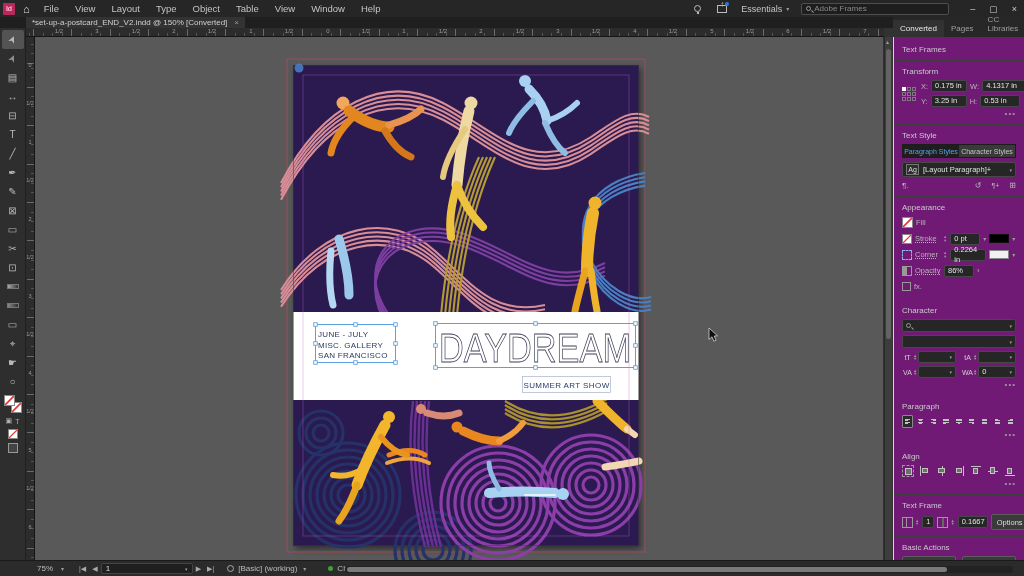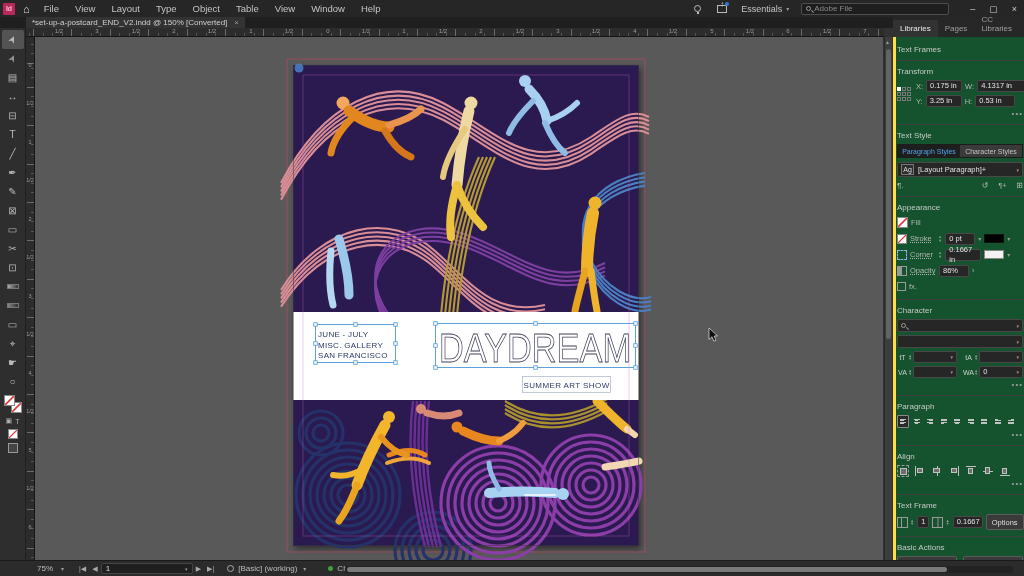--- a/index.html
+++ b/index.html
@@ -65,21 +65,21 @@
   #page{position:absolute;left:258px;top:28px;box-shadow:2px 3px 6px rgba(0,0,0,.45)}
   #vscroll{left:884px;top:37px;width:8px;height:523px;background:#3d3d3d;border-left:1px solid #2a2a2a}
   #vscroll .thumb{position:absolute;left:1px;top:12px;width:5px;height:290px;background:#636363;border-radius:3px}
   #vscroll .up{position:absolute;left:1px;top:1px;font-size:6px;color:#9a9a9a}
   #cursor{left:708px;top:328px;z-index:40}
 
   
   #paneltabs{left:893px;top:17px;width:131px;height:20px;background:#272727;display:flex;align-items:flex-end;font-size:8px;color:#9f9f9f}
   #paneltabs .ptab{padding:4px 7px 4px;cursor:default}
   #paneltabs .ptab.on{background:#323232;color:#e8e8e8}
-  #panel{left:893px;top:37px;width:131px;height:523px;background:#14532d;border-left:3px solid #fde047;padding:2px 1px 0;font-size:8px;overflow:hidden}
+  #panel{left:893px;top:37px;width:131px;height:523px;background:#701a75;border-left:1px solid #fde047;padding:2px 8px 0;font-size:8px;overflow:hidden}
   .seclbl{font-size:8px;color:#c9c9c9;margin:6px 0 4px}
   .hr{height:1px;background:#404040;margin:6px -8px 0}
   .fld{background:#262626;border:1px solid #484848;border-radius:2px;height:12px;line-height:10px;font-size:7.5px;color:#e2e2e2;padding:0 3px;display:flex;align-items:center}
   .fld .cv{margin-left:auto;font-size:5px;color:#999}
   .lab{color:#b5b5b5;font-size:7.5px}
   .ulab{color:#b5b5b5;font-size:7.5px;text-decoration:underline dotted;text-underline-offset:1px}
   .stp{display:flex;flex-direction:column;justify-content:center;font-size:4.5px;line-height:3.5px;color:#9a9a9a;margin-right:1px}
   .more{color:#9a9a9a;font-size:8px;letter-spacing:1px;text-align:right;margin-top:2px}
   .refgrid{display:grid;grid-template-columns:repeat(3,4px);grid-template-rows:repeat(3,4px);gap:1px;margin-right:5px}
   .refgrid i{border:1px solid #7a7a7a;display:block}
@@ -158,21 +158,21 @@
   <div class="mi">Help</div>
   <div class="spacer"></div>
   <div class="bulb"></div>
   <div class="share">
       <span class="badge"></span>
     </div>
   <div class="wsp">Essentials</div>
   <div class="chv">▾</div>
   <div class="search">
     <span class="mag"></span>
-    <span>Adobe File</span>
+    <span>Adobe Frames</span>
   </div>
   <div class="winbtn">–</div>
   <div class="winbtn">▢</div>
   <div class="winbtn">×</div>
 </div>
 
 <div id="tabbar" class="abs">
   <div id="doctab">
     <span>*set-up-a-postcard_END_V2.indd @ 150% [Converted]</span>
     <span class="x">×</span>
@@ -471,21 +471,21 @@
 <svg id="cursor" class="abs" width="12" height="15" viewBox="0 0 12 15" xmlns="http://www.w3.org/2000/svg">
   <polygon points="1,0 1,11.5 4,8.8 5.8,13.2 8,12.2 6.2,8 9.5,7.8" fill="#101010" stroke="#e8e8e8" stroke-width="0.7"></polygon>
 </svg>
 
 <div id="vscroll" class="abs">
   <span class="up">▴</span>
   <span class="thumb"></span>
 </div>
 
 <div id="paneltabs" class="abs">
-  <div class="ptab on">Libraries</div>
+  <div class="ptab on">Converted</div>
   <div class="ptab">Pages</div>
   <div class="ptab">CC Libraries</div>
 </div>
 
 <div id="panel" class="abs">
 
   <div class="seclbl">Text Frames</div>
   <div class="hr"></div>
 
   <div class="seclbl">Transform</div>
@@ -549,21 +549,21 @@
     <span class="stp">▴<br>▾</span>
     <span class="fld" style="width:30px">0 pt</span>
     <span class="chv" style="margin:0">▾</span>
     <span class="strokeprev"></span>
     <span class="chv" style="margin:0">▾</span>
   </div>
   <div class="aprow">
     <span class="cornericon"></span>
     <span class="ulab" style="width:26px">Corner</span>
     <span class="stp">▴<br>▾</span>
-    <span class="fld" style="width:36px">0.1667 in</span>
+    <span class="fld" style="width:36px">0.2264 in</span>
     <span class="whiteprev"></span>
     <span class="chv" style="margin:0">▾</span>
   </div>
   <div class="aprow">
     <span class="opic"></span>
     <span class="ulab" style="width:26px">Opacity</span>
     <span class="fld" style="width:30px">86%</span>
     <span class="lab">›</span>
   </div>
   <div class="aprow">

